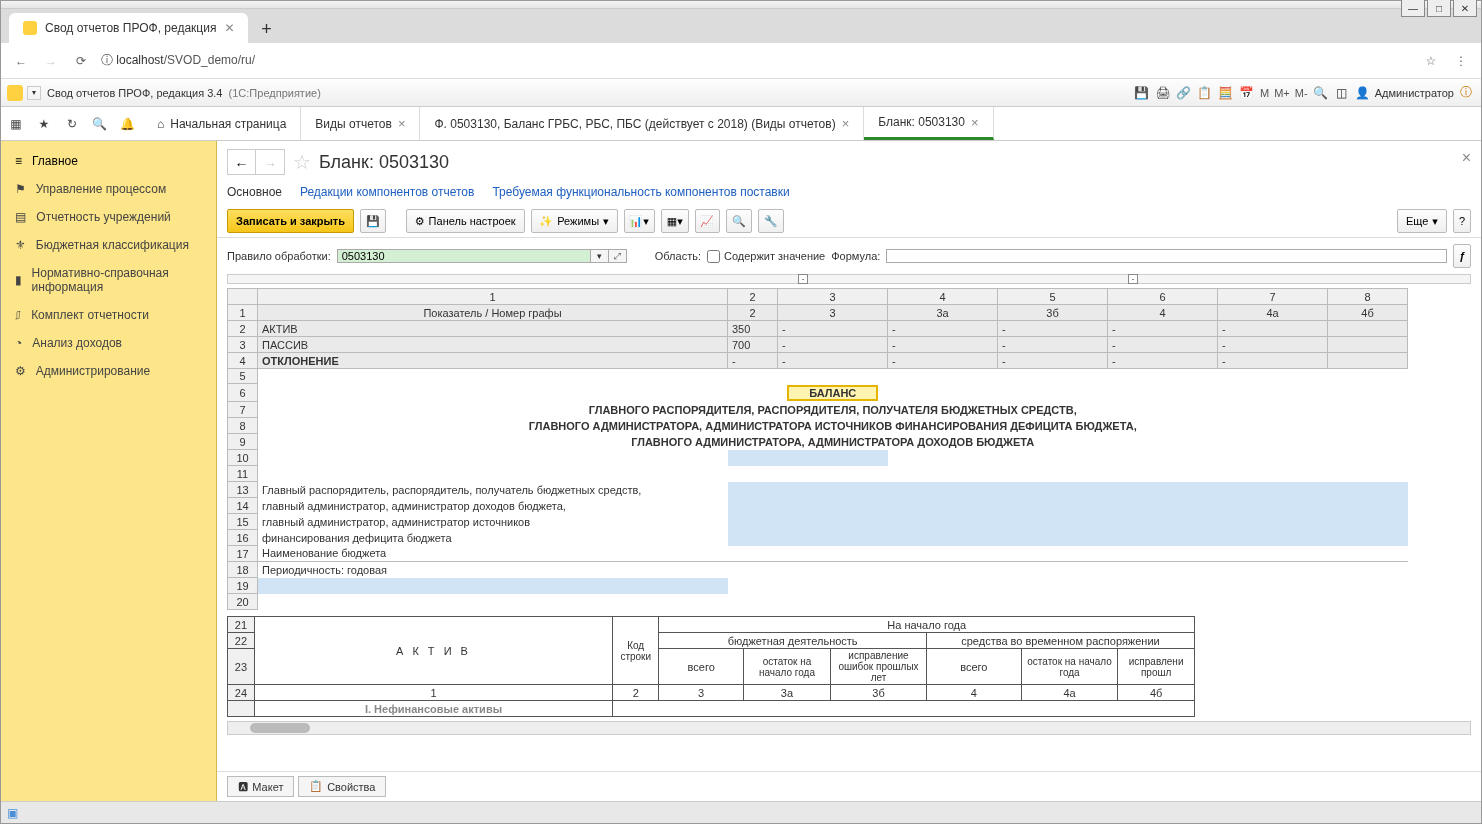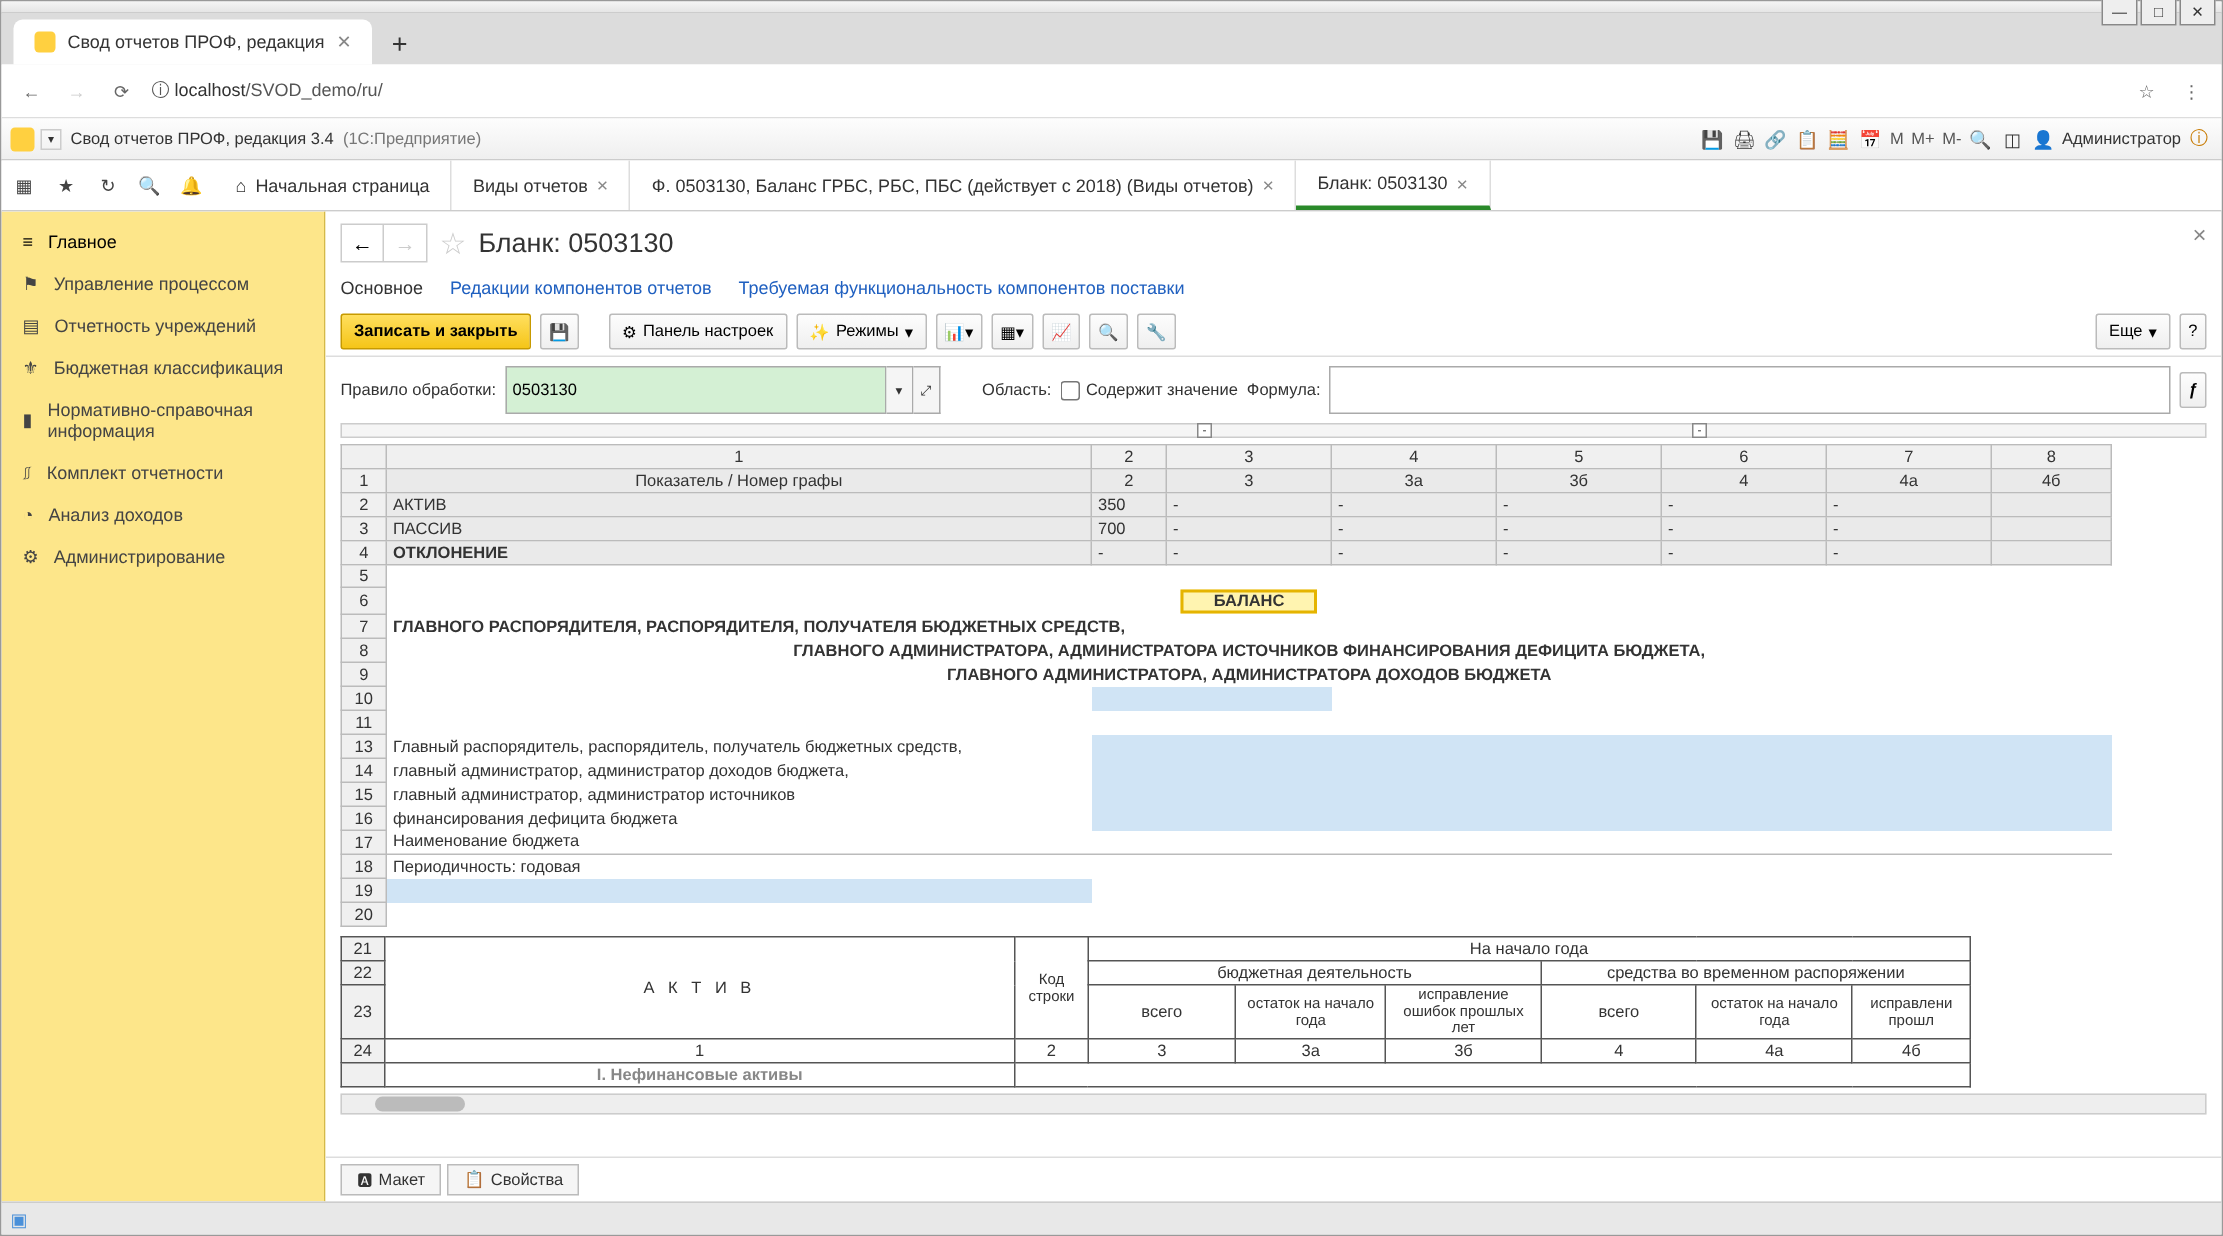--- a/index.html
+++ b/index.html
@@ -46,21 +46,21 @@
 .sub-tabs .active{color:#333}
 .sub-tabs .link{color:#2060c0;text-decoration:none}
 .toolbar{padding:4px 10px;display:flex;gap:6px;border-bottom:1px solid #ddd;align-items:center}
 .tb-btn{height:24px;padding:0 8px;border:1px solid #bbb;background:linear-gradient(#fdfdfd,#efefef);cursor:pointer;display:flex;align-items:center;gap:4px;font-size:11px;border-radius:2px}
 .tb-btn.yellow{background:linear-gradient(#ffdf5e,#f5c518);border-color:#c79a00;font-weight:bold}
 .tb-btn.ico{padding:0 5px}
 .tb-right{margin-left:auto;display:flex;gap:6px}
 .filter-row{padding:6px 10px;display:flex;align-items:center;gap:6px;font-size:11px}
 .filter-row label{white-space:nowrap}
 .filter-row .combo{display:flex;flex:0 0 auto}
-.filter-row input[type=text]{height:32px;border:1px solid #aaa;padding:0 4px;font-size:11px}
+.filter-row input[type=text]{height:14px;border:1px solid #aaa;padding:0 4px;font-size:11px}
 .combo .dd-btn{width:18px;border:1px solid #aaa;border-left:none;background:#f5f5f5;cursor:pointer;display:flex;align-items:center;justify-content:center;font-size:9px}
 .field-rule{width:254px;background:#d4f0d4}
 .field-area{width:290px}
 .field-formula{flex:1}
 .cb{display:flex;align-items:center;gap:4px}
 .sheet-wrap{flex:1;overflow:auto;padding:0 10px 4px;position:relative}
 .sheet{border-collapse:collapse;font-size:11px;table-layout:fixed;margin-top:4px;width:1180px}
 .sheet td,.sheet th{border:1px solid #bbb;padding:1px 4px;height:16px;white-space:nowrap;overflow:hidden}
 .sheet .rh{background:#f0f0f0;text-align:center;width:30px}
 .sheet .ch{background:#f0f0f0;text-align:center}
@@ -68,21 +68,21 @@
 .sheet .hi-cell{background:#fff4b0;border:2px solid #e5b400!important;text-align:center;font-weight:bold}
 .sheet .blue{background:#d0e4f5}
 .sheet .center{text-align:center}
 .sheet .right{}
 .collapse-bar{height:10px;background:#f5f5f5;border:1px solid #ccc;position:relative}
 .collapse-bar .mark{position:absolute;top:-1px;width:10px;height:10px;border:1px solid #888;background:#fff;font-size:8px;line-height:8px;text-align:center}
 .bottom-tabs{padding:4px 10px;display:flex;gap:4px;border-top:1px solid #ddd}
 .btm-tab{border:1px solid #bbb;padding:3px 10px;background:#f5f5f5;cursor:pointer;font-size:11px;display:flex;align-items:center;gap:4px}
 .statusbar{height:22px;background:#e8e8e8;border-top:1px solid #ccc;display:flex;align-items:center;padding:0 6px}
 .x-close{position:absolute;right:10px;top:8px;cursor:pointer;color:#888;font-size:16px}
-.sheet2{border-collapse:collapse;font-size:11px;margin-top:6px;width:1087px}
+.sheet2{border-collapse:collapse;font-size:11px;margin-top:6px;width:968px}
 .sheet2 td,.sheet2 th{border:1px solid #555;padding:1px 4px;height:16px;text-align:center;white-space:nowrap}
 .scroll-h{height:14px;background:#eee;border:1px solid #ccc;margin-top:4px;position:relative}
 .scroll-h .thumb{position:absolute;left:22px;top:1px;height:10px;width:60px;background:#bbb;border-radius:5px}
 </style>
 </head>
 <body>
 
 <div class="window">
   <div class="titlebar">
     <div class="win-controls">
@@ -338,21 +338,21 @@
           <tr>
                 <td class="rh" style="height:8px">5</td>
                 <td colspan="8" style="border:none;height:8px"></td>
               </tr>
           <tr>
                 <td class="rh">6</td>
                 <td colspan="8" style="border:none;text-align:center"><span class="hi-cell" style="display:inline-block;padding:0 20px">БАЛАНС</span></td>
               </tr>
           <tr>
                 <td class="rh">7</td>
-                <td colspan="8" style="border:none;text-align:left;font-weight:bold">ГЛАВНОГО РАСПОРЯДИТЕЛЯ, РАСПОРЯДИТЕЛЯ, ПОЛУЧАТЕЛЯ БЮДЖЕТНЫХ СРЕДСТВ,</td>
+                <td colspan="8" style="border:none;text-align:center;font-weight:bold">ГЛАВНОГО РАСПОРЯДИТЕЛЯ, РАСПОРЯДИТЕЛЯ, ПОЛУЧАТЕЛЯ БЮДЖЕТНЫХ СРЕДСТВ,</td>
               </tr>
           <tr>
                 <td class="rh">8</td>
                 <td colspan="8" style="border:none;text-align:center;font-weight:bold">ГЛАВНОГО АДМИНИСТРАТОРА, АДМИНИСТРАТОРА ИСТОЧНИКОВ ФИНАНСИРОВАНИЯ ДЕФИЦИТА БЮДЖЕТА,</td>
               </tr>
           <tr>
                 <td class="rh">9</td>
                 <td colspan="8" style="border:none;text-align:center;font-weight:bold">ГЛАВНОГО АДМИНИСТРАТОРА, АДМИНИСТРАТОРА ДОХОДОВ БЮДЖЕТА</td>
               </tr>
           <tr>

